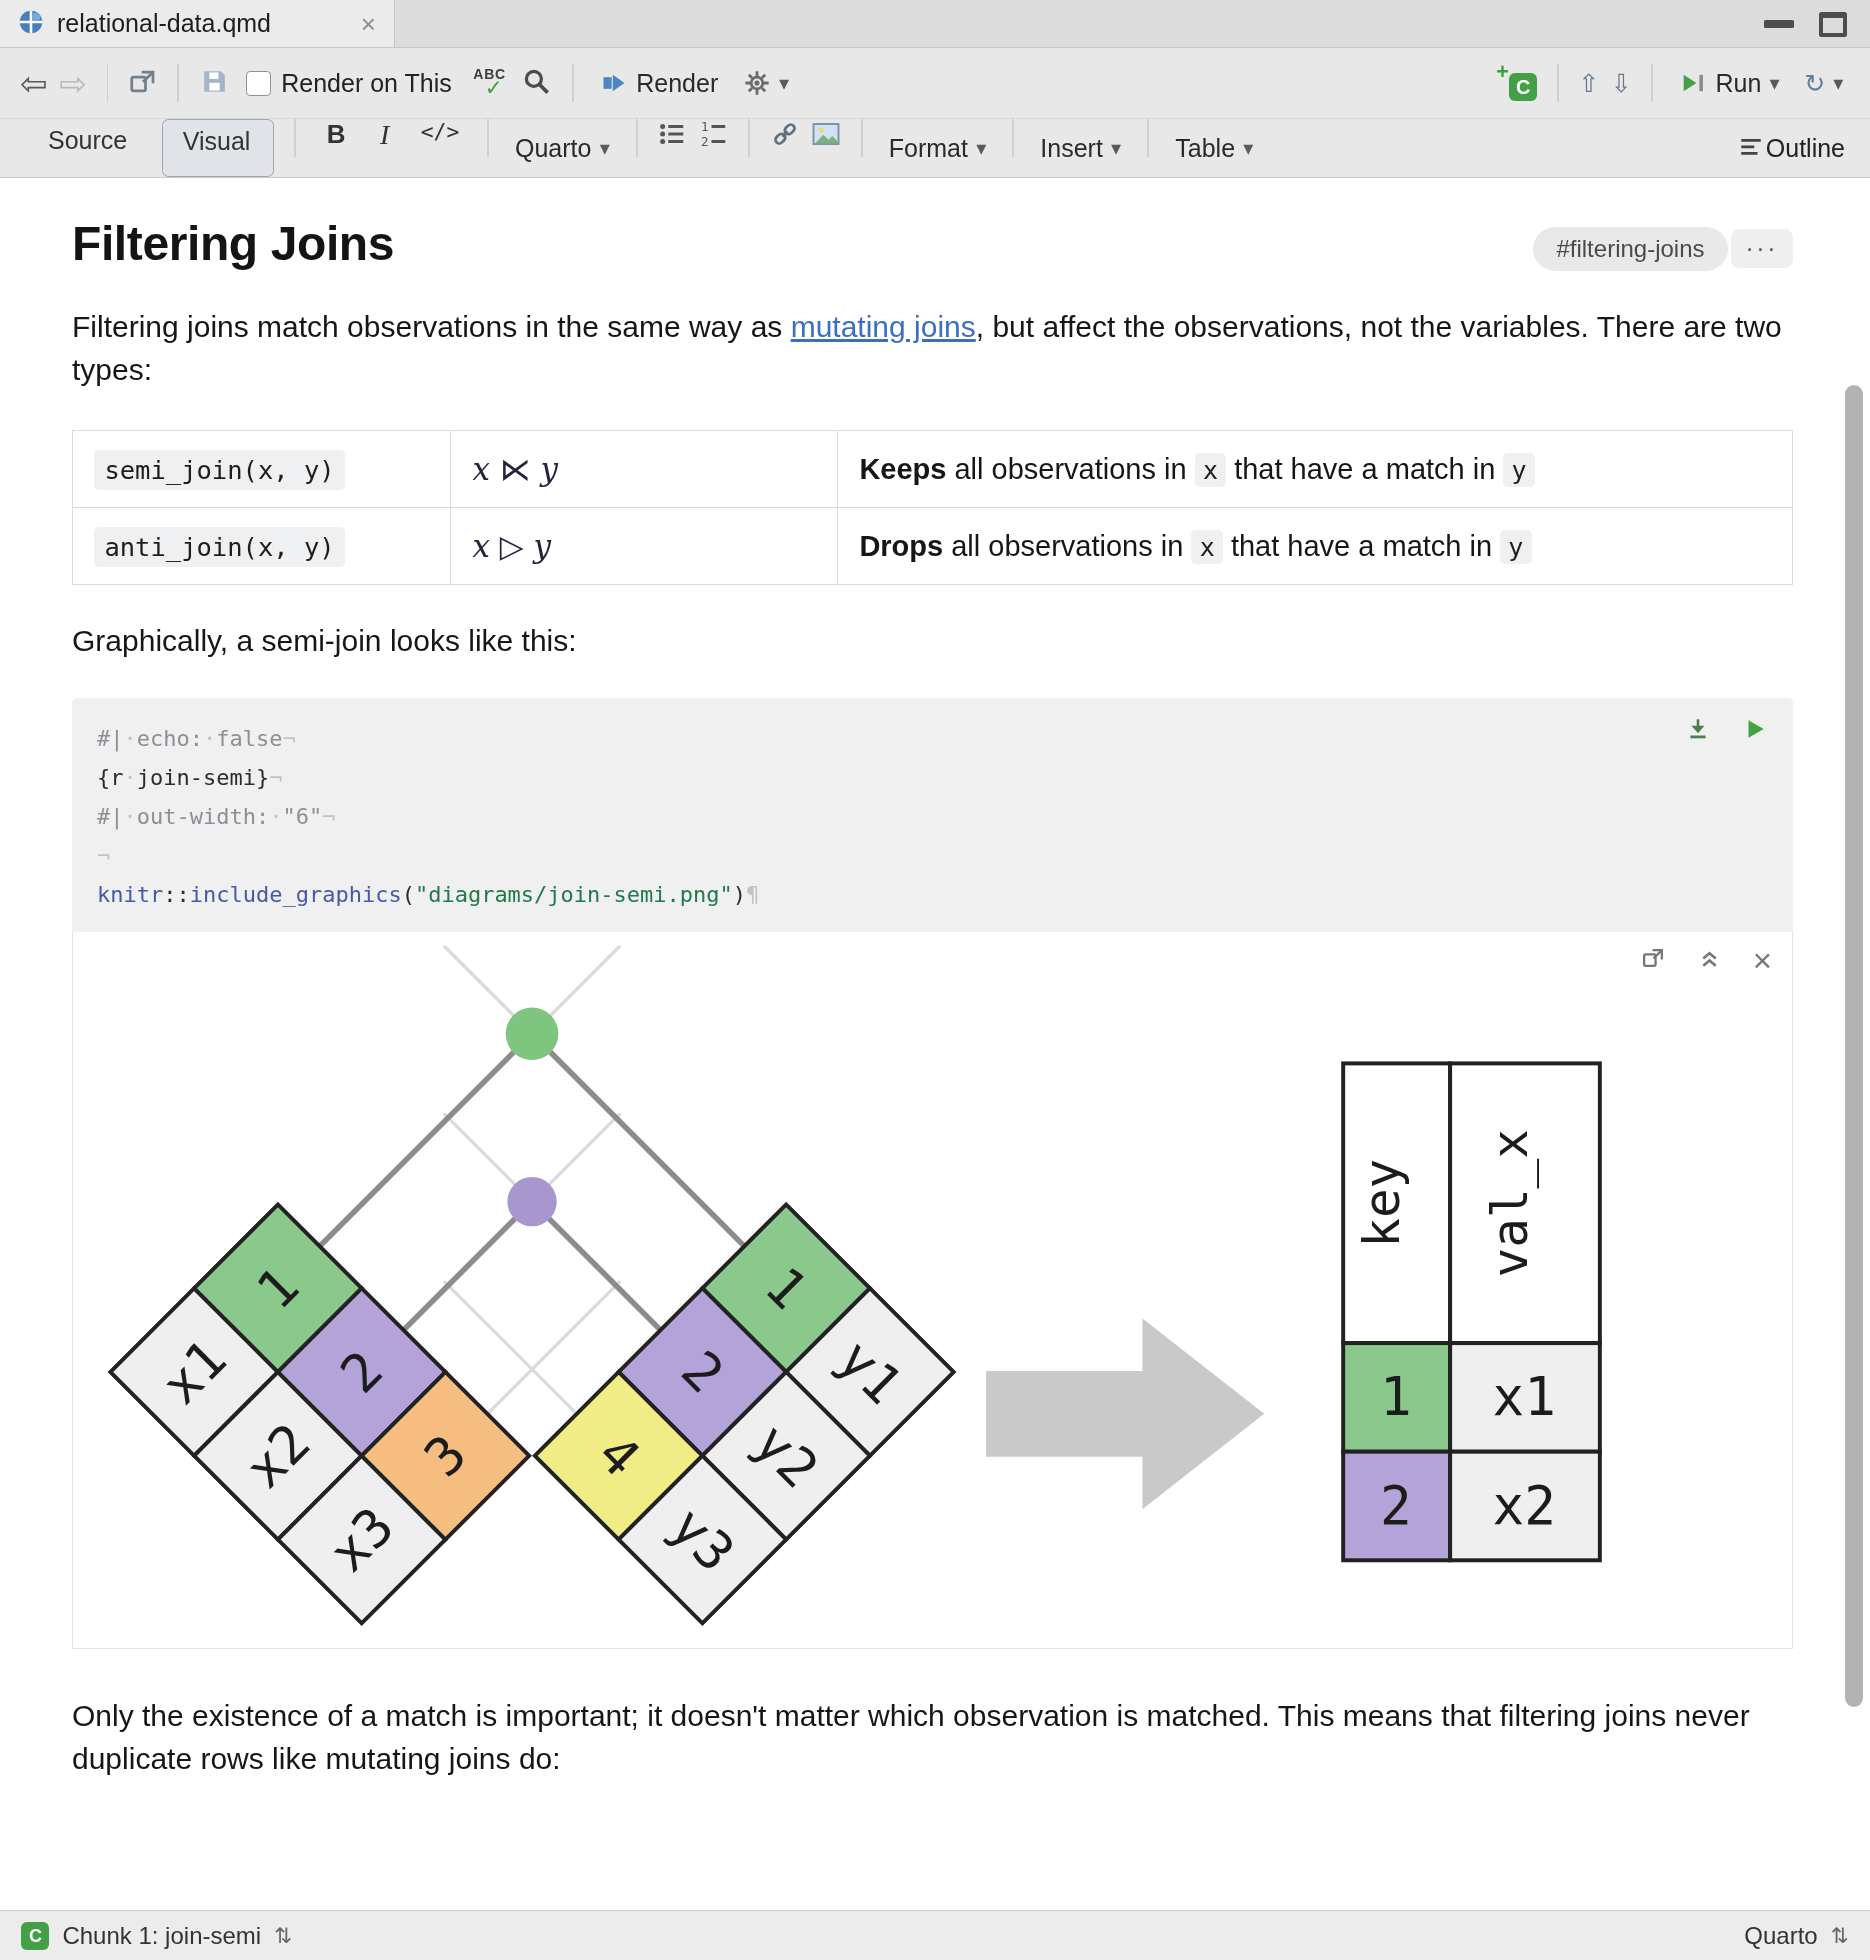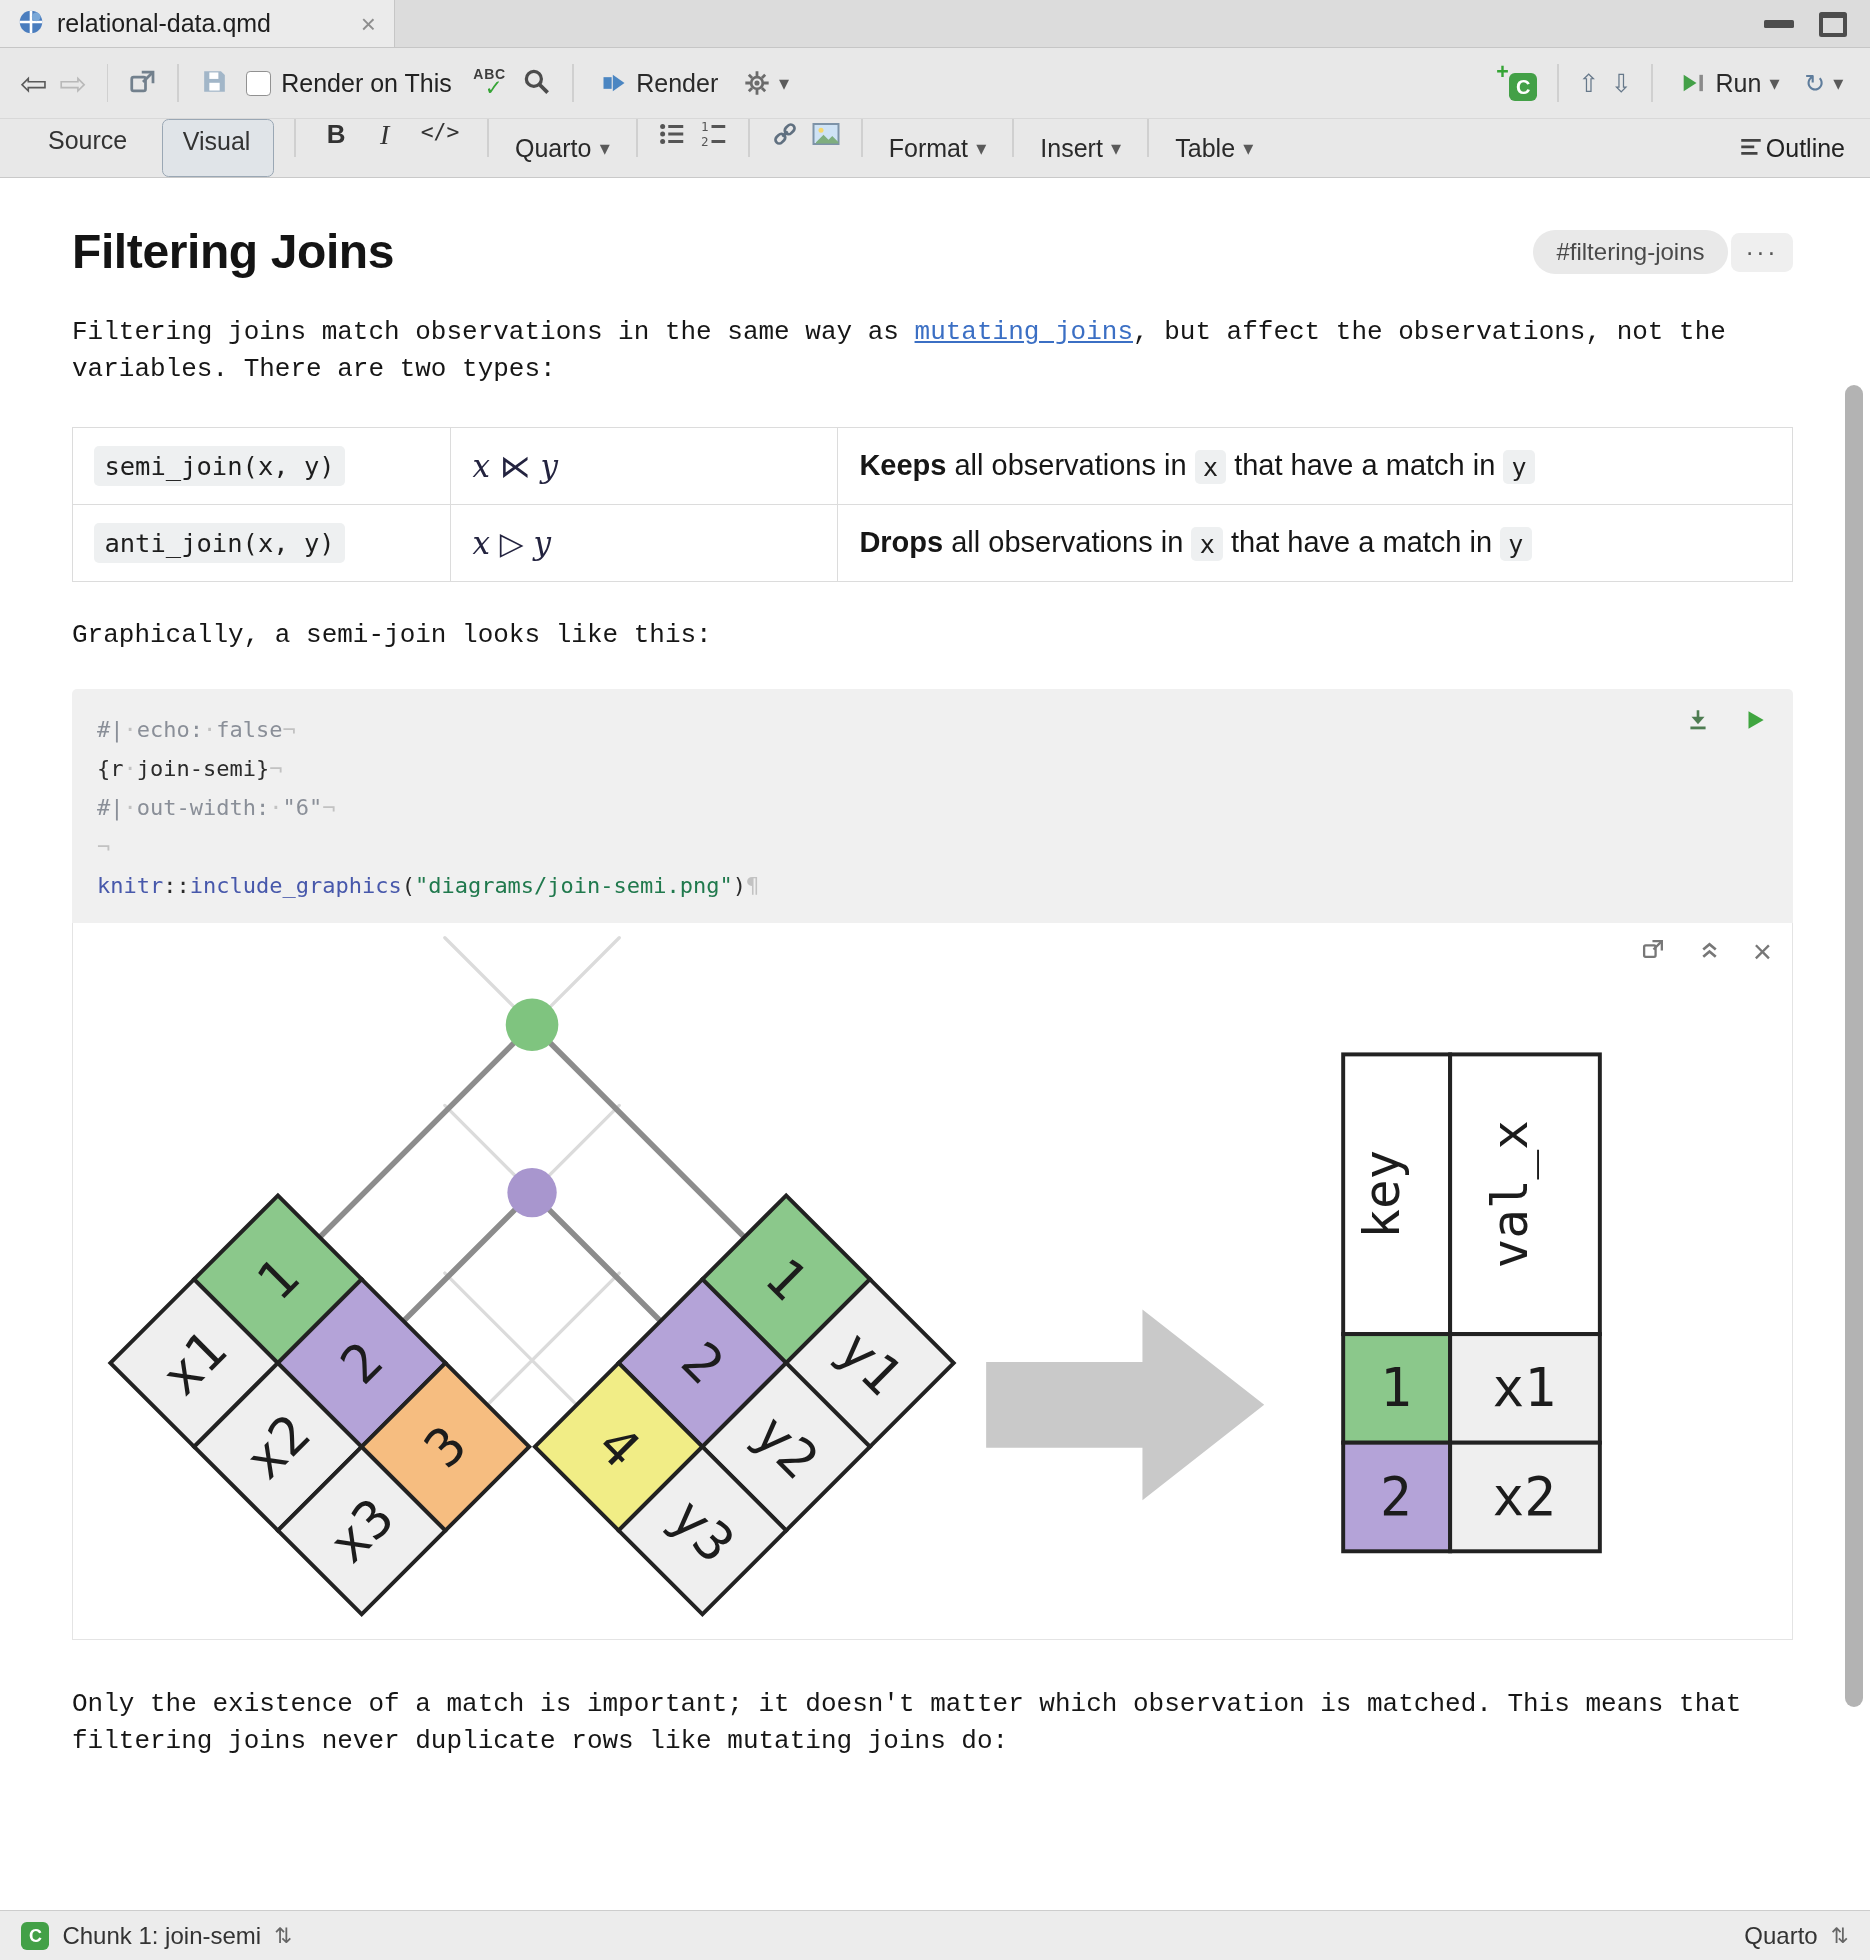--- a/index.html
+++ b/index.html
@@ -38,26 +38,26 @@
   .right-group { margin-left:auto; display:flex; align-items:center; gap:11.5px; }
   .mode-btn { font-size:25px; color:#333; padding:6.6px 23px; border-radius:6.6px; }
   .mode-btn.active { border:1.6px solid #9aa7b4; background:#e0e4e8;padding-left:20px; }
   .fmt-b { font-weight:700; font-size:26px; color:#333; padding:0 11.5px; }
   .fmt-i { font-style:italic; font-family:"Liberation Serif", serif; font-size:28px; color:#333; padding:0 11.5px; }
   .fmt-code { font-family:"DejaVu Sans Mono", monospace; font-size:21.4px; color:#333; padding:0 8.2px; }
   .outline-group { margin-left:auto; display:flex; align-items:center; gap:2px; }
   
   .editor-area { flex:1 1 auto; background:#ffffff; position:relative; overflow:hidden; }
   .doc { padding:38px 77px 0 72px; }
-  .head-row { display:flex; justify-content:space-between; align-items:center;margin-top:8px; }
+  .head-row { display:flex; justify-content:space-between; align-items:flex-end; }
   h1.doc-title { font-size:48px; font-weight:700; color:#141414; letter-spacing:-0.4px; }
   .anchor-wrap { display:flex; align-items:center; gap:3px; margin-top:1.6px; }
   .anchor-badge { background:#e9e9e9; color:#4a4a4a; font-size:24px; padding:8.2px 23px; border-radius:26px; }
   .more-btn { background:#efefef; color:#555; font-size:25px; letter-spacing:2.5px; padding:5px 15px; border-radius:8.2px; }
-  p.body { font-size:26px; line-height:1.42; color:#161616; margin-top:35px;font-family:Liberation Mono, monospace; }
+  p.body { font-size:30px; line-height:1.42; color:#161616; margin-top:35px; }
   a.doclink { color:#3b6fc4; text-decoration:underline; }
   .join-table { width:100%; border-collapse:collapse; margin-top:39px; }
   .join-table td { border:1.6px solid #dcdcdc; padding:20px 21.4px; font-size:29px; color:#161616; vertical-align:middle; }
   code.chip { font-family:"DejaVu Sans Mono", monospace; font-size:25.5px; background:#eef0f1; color:#1d1d1d; padding:5px 10px; border-radius:5px; white-space:nowrap; }
   code.chip.small { font-size:25px; padding:2.5px 8.2px; }
   td.math { font-family:"DejaVu Serif","DejaVu Sans",serif; font-style:italic; font-size:31px; color:#23233f; }
   
   .chunk { margin-top:35px; }
   .chunk-code { background:#f0f0f0; border-radius:5px 5px 0 0; padding:21.4px 25px 18px 25px; position:relative; }
   .code-line { font-family:"DejaVu Sans Mono", monospace; font-size:22px; line-height:39px; white-space:pre; }

